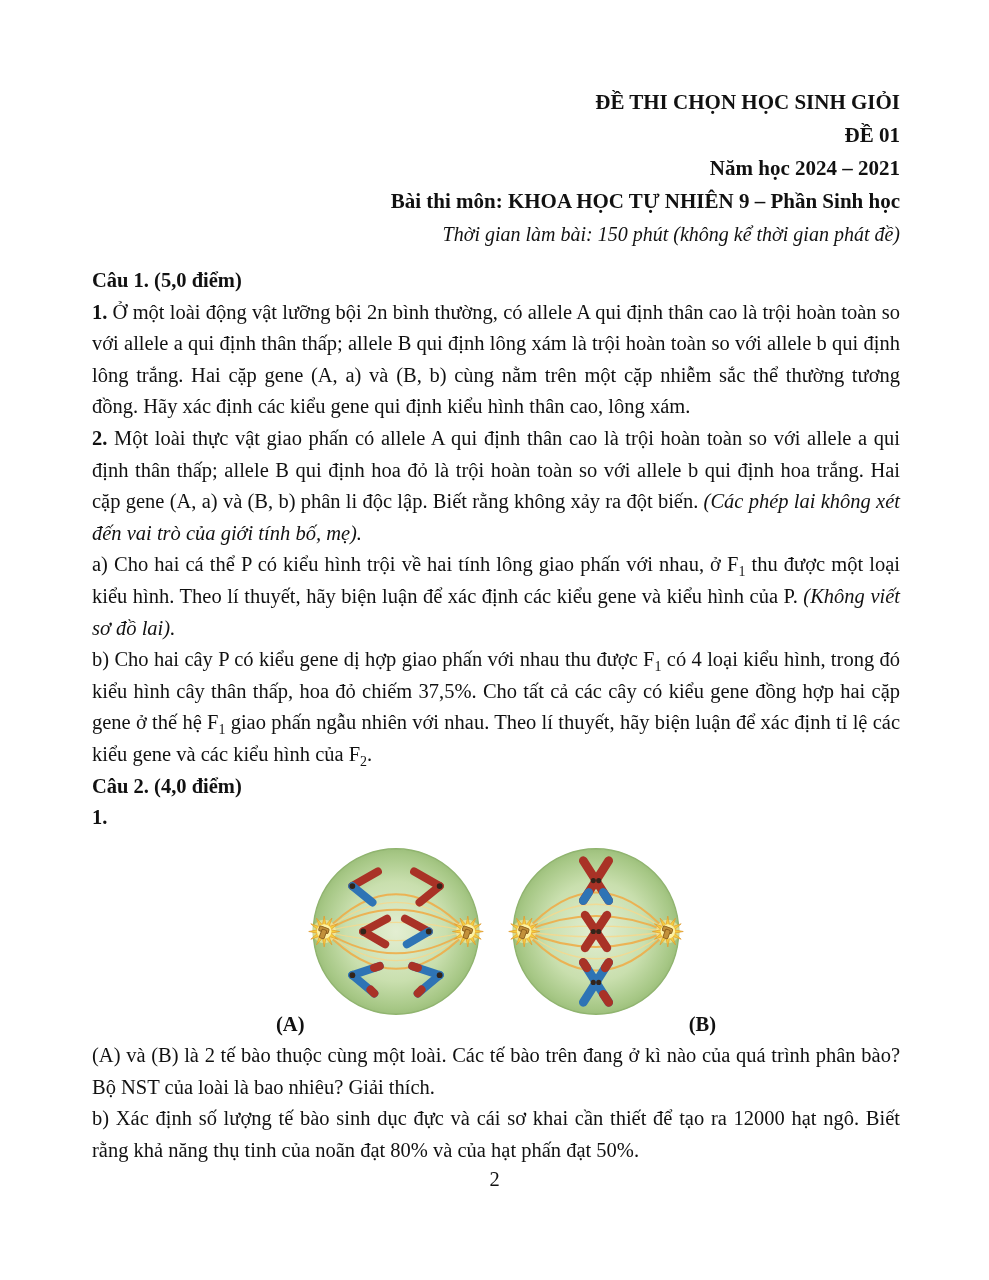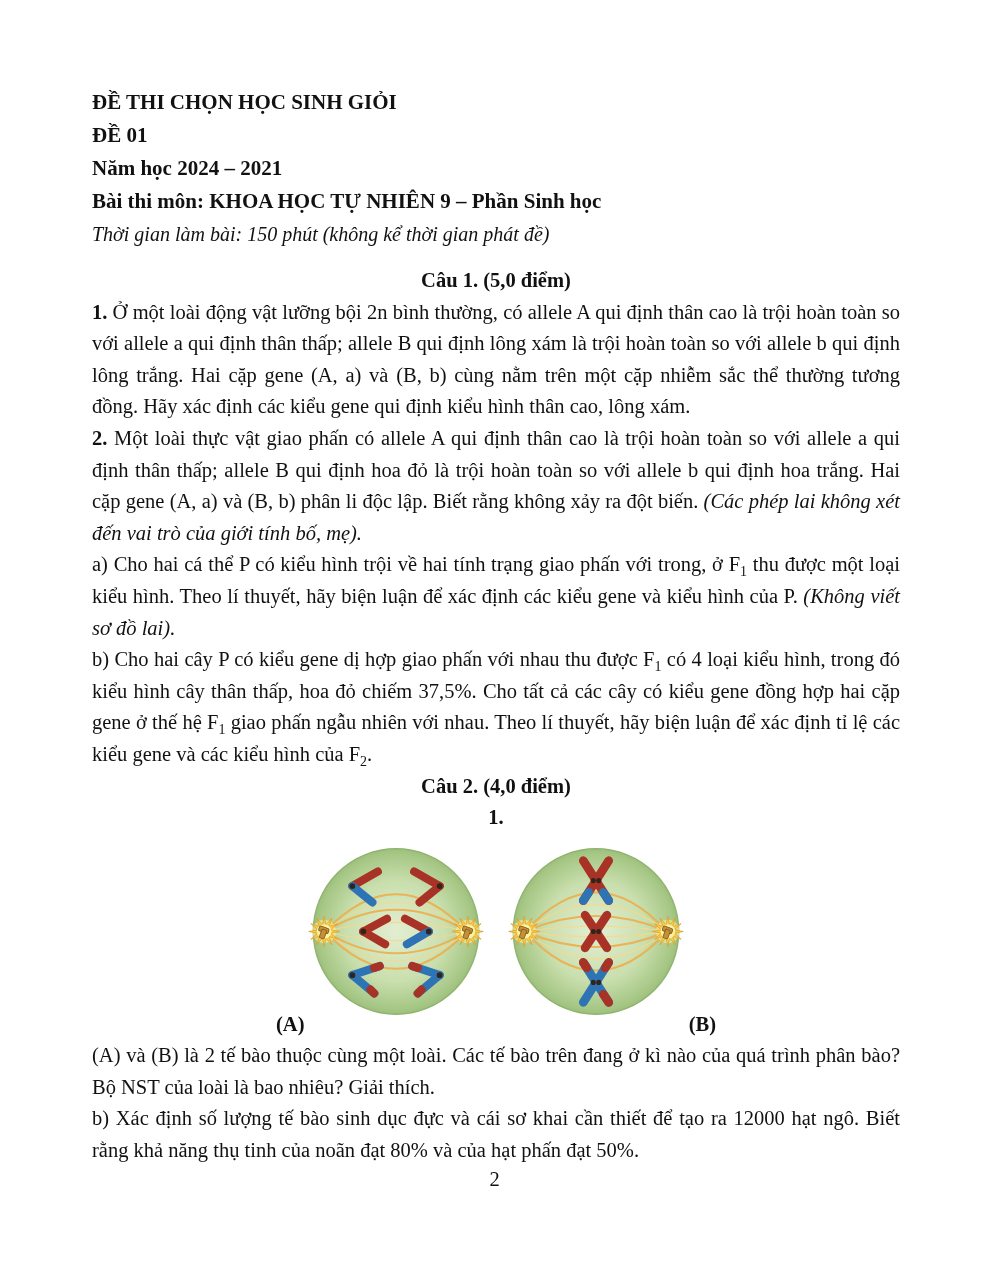--- a/index.html
+++ b/index.html
@@ -1,24 +1,24 @@
 <!DOCTYPE html>
 <html lang="vi" style="--cell-fill-center: #e3eed2; --cell-fill-mid: #c9dfae; --cell-fill-edge: #a6c785; --cell-stroke: #90b46f; --spindle: #eead49; --spindle-light: #f6d88d; --centrosome-ray: #f6cf3e; --centrosome-core: #fdf2a4; --centriole: #c2903a; --chromosome-red: #a93226; --chromosome-blue: #2e74b5; --centromere: #33241a;"><head>
 <meta charset="utf-8">
 <style>
   html,body{margin:0;padding:0;background:#ffffff;}
   body{width:989px;height:1280px;overflow:hidden;position:relative;
        font-family:"Liberation Serif","DejaVu Serif",serif;color:#111;}
   .page{padding:86px 89px 0 92px;}
-  .hdr{text-align:left;font-weight:bold;font-size:21px;line-height:33px;}
+  .hdr{text-align:right;font-weight:bold;font-size:21px;line-height:33px;}
   .hdr .line{white-space:nowrap;}
   .hdr .italic-line{font-weight:normal;font-style:italic;font-size:20px;}
   .body-text{margin-top:14px;font-size:20.5px;line-height:31.6px;}
   p{margin:0;text-align:justify;}
-  .heading{font-weight:bold;text-align:center;}
+  .heading{font-weight:bold;text-align:left;}
   .b{font-weight:bold;}
   .i{font-style:italic;}
   sub{font-size:0.68em;line-height:0;}
   .fig-wrap{width:440px;margin:6px auto 0 auto;text-align:center;}
   .fig-svg{display:block;margin:0 auto;}
   .fig-labels{display:flex;justify-content:space-between;width:440px;
               margin:-14px auto 0 auto;font-weight:bold;font-size:20.5px;}
   .pagenum{position:absolute;left:0;right:0;top:1168px;text-align:center;
            font-size:20.5px;}
   
@@ -45,21 +45,21 @@
     <div class="line">Năm học 2024 – 2021</div>
     <div class="line">Bài thi môn: KHOA HỌC TỰ NHIÊN 9 – Phần Sinh học</div>
     <div class="line italic-line">Thời gian làm bài: 150 phút (không kể thời gian phát đề)</div>
   </div>
 
   <div class="body-text">
 
     <p class="heading">Câu 1. (5,0 điểm)</p>
     <p><span class="b">1. </span><span>Ở một loài động vật lưỡng bội 2n bình thường, có allele A qui định thân cao là trội hoàn toàn so với allele a qui định thân thấp; allele B qui định lông xám là trội hoàn toàn so với allele b qui định lông trắng. Hai cặp gene (A, a) và (B, b) cùng nằm trên một cặp nhiễm sắc thể thường tương đồng. Hãy xác định các kiểu gene qui định kiểu hình thân cao, lông xám.</span></p>
     <p><span class="b">2. </span><span>Một loài thực vật giao phấn có allele A qui định thân cao là trội hoàn toàn so với allele a qui định thân thấp; allele B qui định hoa đỏ là trội hoàn toàn so với allele b qui định hoa trắng. Hai cặp gene (A, a) và (B, b) phân li độc lập. Biết rằng không xảy ra đột biến. </span><span class="i">(Các phép lai không xét đến vai trò của giới tính bố, mẹ).</span></p>
-    <p><span>a) Cho hai cá thể P có kiểu hình trội về hai tính trạng giao phấn với trong, ở F</span><sub>1</sub><span> thu được một loại kiểu hình. Theo lí thuyết, hãy biện luận để xác định các kiểu gene và kiểu hình của P. </span><span class="i">(Không viết sơ đồ lai).</span></p>
+    <p><span>a) Cho hai cá thể P có kiểu hình trội về hai tính lông giao phấn với nhau, ở F</span><sub>1</sub><span> thu được một loại kiểu hình. Theo lí thuyết, hãy biện luận để xác định các kiểu gene và kiểu hình của P. </span><span class="i">(Không viết sơ đồ lai).</span></p>
     <p><span>b) Cho hai cây P có kiểu gene dị hợp giao phấn với nhau thu được F</span><sub>1</sub><span> có 4 loại kiểu hình, trong đó kiểu hình cây thân thấp, hoa đỏ chiếm 37,5%. Cho tất cả các cây có kiểu gene đồng hợp hai cặp gene ở thế hệ F</span><sub>1</sub><span> giao phấn ngẫu nhiên với nhau. Theo lí thuyết, hãy biện luận để xác định tỉ lệ các kiểu gene và các kiểu hình của F</span><sub>2</sub><span>.</span></p>
 
     <p class="heading">Câu 2. (4,0 điểm)</p>
     <p class="heading">1.</p>
 
     <div class="fig-wrap">
       <svg class="fig-svg" width="400" height="183" viewBox="0 0 440 200">
         <defs>
           <radialGradient id="cellGrad" cx="50%" cy="50%" r="55%">
             <stop offset="0%" style="stop-color:var(--cell-fill-center,#e3eed2)"></stop>

